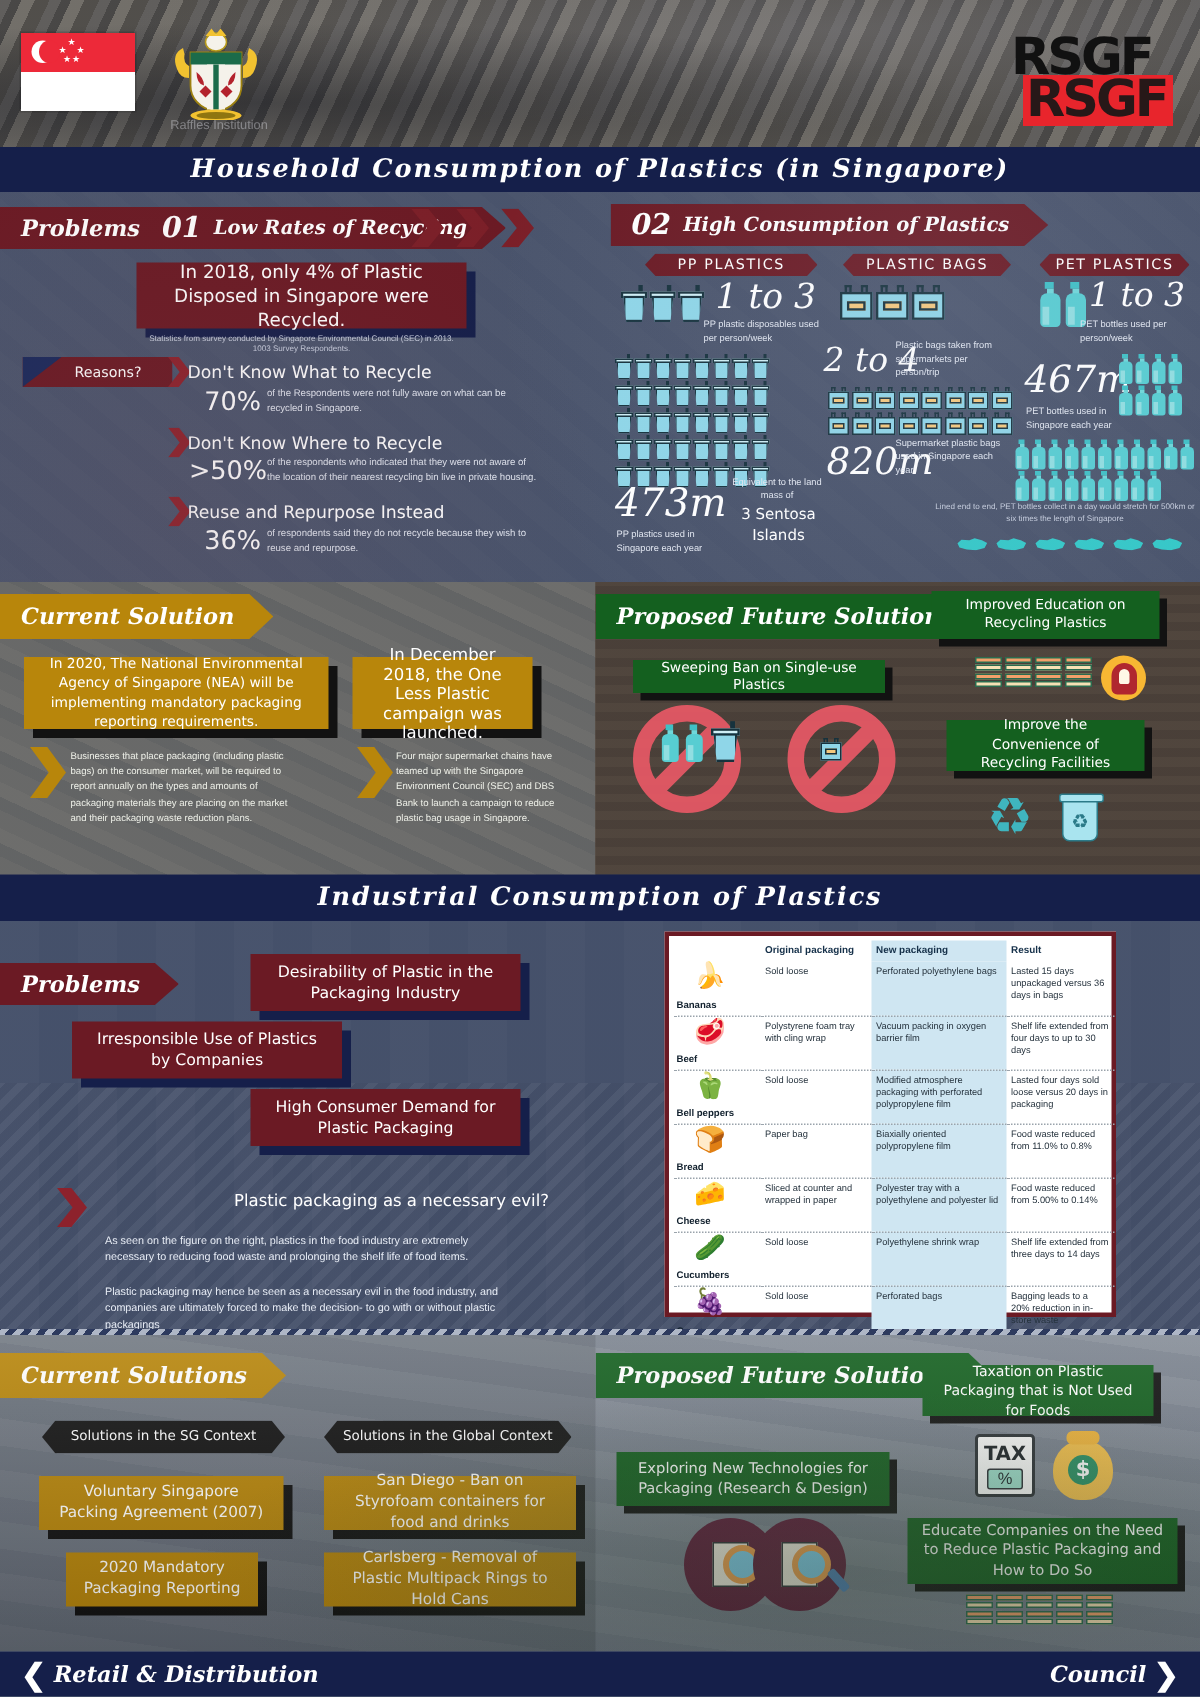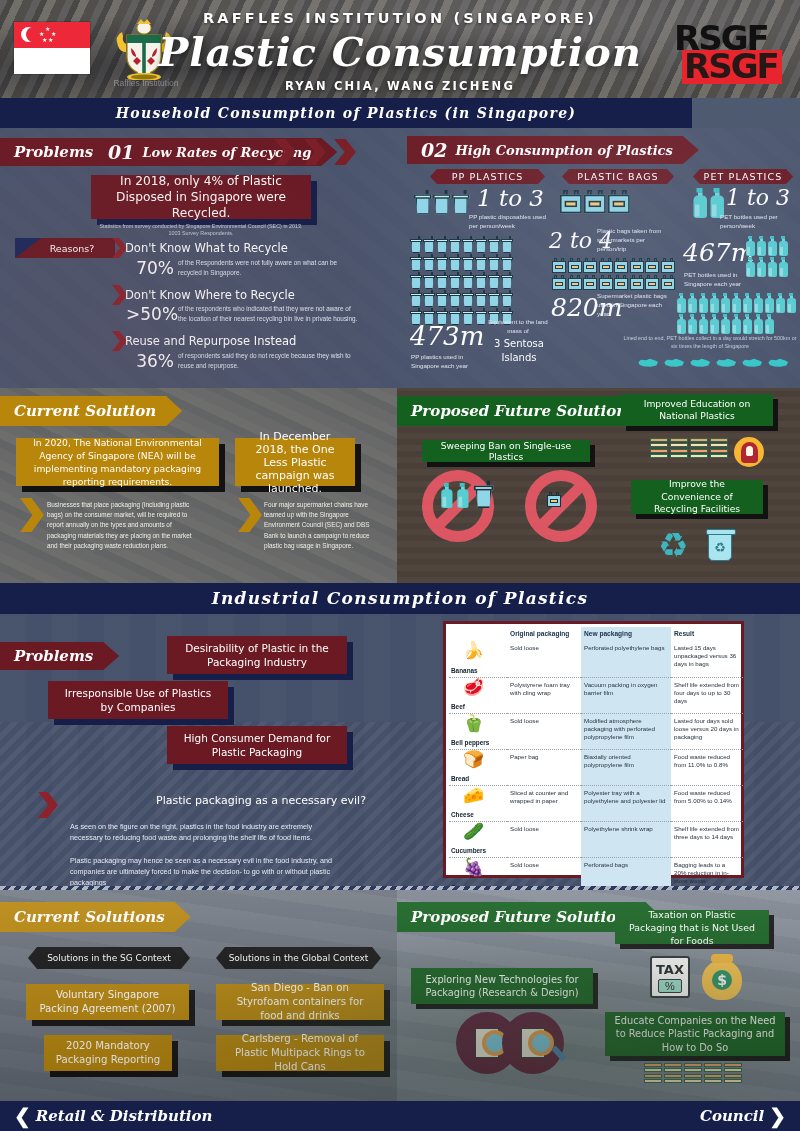--- a/index.html
+++ b/index.html
@@ -78,21 +78,21 @@
     color:#fff; letter-spacing:2.2px; font-size:11.5px; font-weight:bold; margin-top:3px;
     font-family:"DejaVu Sans", sans-serif; text-shadow:0 1px 3px rgba(0,0,0,.6);
   }
 
   
   .band {
     background:#151f4a; color:#fff; text-align:center;
     font-family:"DejaVu Serif", serif; font-style:italic; font-weight:bold;
     letter-spacing:1.3px;
   }
-  #band-household{ position:absolute; left:0; top:98px; width:692px; height:30px; font-size:14px; line-height:30px;font-style:italic; }
+  #band-household{ position:absolute; left:0; top:98px; width:800px; height:30px; font-size:17px; line-height:30px;font-style:italic; }
   #band-industrial{ position:absolute; left:0; top:583px; width:800px; height:31px; font-size:17px; line-height:31px; }
   .footer-band{
     position:absolute; left:0; top:1101px; width:800px; height:30px; background:#151f4a;
   }
   .footer-band .l, .footer-band .r{
     position:absolute; top:0; height:30px; line-height:30px; color:#fff;
     font-family:"DejaVu Serif", serif; font-style:italic; font-weight:bold; font-size:15px;
     display:flex; align-items:center; gap:5px;
   }
   .footer-band .l{ left:14px; }
@@ -398,25 +398,20 @@
       <ellipse cx="34" cy="59" rx="13" ry="2.4" fill="#8e7510"></ellipse>
     </svg>
     <div class="crest-label">Raffles Institution</div>
 
     <div class="logo-rsgf">
       <div class="blk">RSGF</div>
       <div class="redbox"></div>
       <div class="red-txt">RSGF</div>
     </div>
 
-    <div class="hero-text">
-      <div class="hero-pre">RAFFLES INSTITUTION (SINGAPORE)</div>
-      <div class="hero-title">Plastic Consumption</div>
-      <div class="hero-authors">RYAN CHIA, WANG ZICHENG</div>
-    </div>
   </div>
 
   <div id="band-household" class="band">Household Consumption of Plastics (in Singapore)</div>
 
   <div class="sec-hh">
 
     <div class="tag-left maroon" style="left:0;top:10px;height:28px;font-size:15px;">Problems</div>
 
     <div class="tag-left maroon" style="left:96px;top:10px;height:28px;font-size:13px;padding-left:12px;gap:8px;">
       <span style="font-size:19px;">01</span>
@@ -1025,21 +1020,21 @@
         </span>
     </div>
 
     <div class="ban" style="left:128px;top:82px;width:72px;height:72px;">
       <span class="slash"></span>
     </div>
     <div style="position:absolute;left:150px;top:104px;">
       <span class="bagi" style="transform:scale(1.85);transform-origin:top left"><span class="h1"></span><span class="h2"></span><span class="b"></span><span class="tape"></span></span>
     </div>
 
-    <div class="box-green" style="left:224px;top:6px;width:152px;height:32px;font-size:9.2px;line-height:12.5px;">Improved Education on National Plastics</div>
+    <div class="box-green" style="left:224px;top:6px;width:152px;height:32px;font-size:9.2px;line-height:12.5px;">Improved Education on Recycling Plastics</div>
 
     <div class="books" style="left:253px;top:50px;">
       <div class="bookstack">
           <div class="bk-o"></div>
           <div class="bk-c"></div>
           <div class="bk-o"></div>
           <div class="bk-c"></div>
         </div>
       <div class="bookstack">
           <div class="bk-o"></div>

